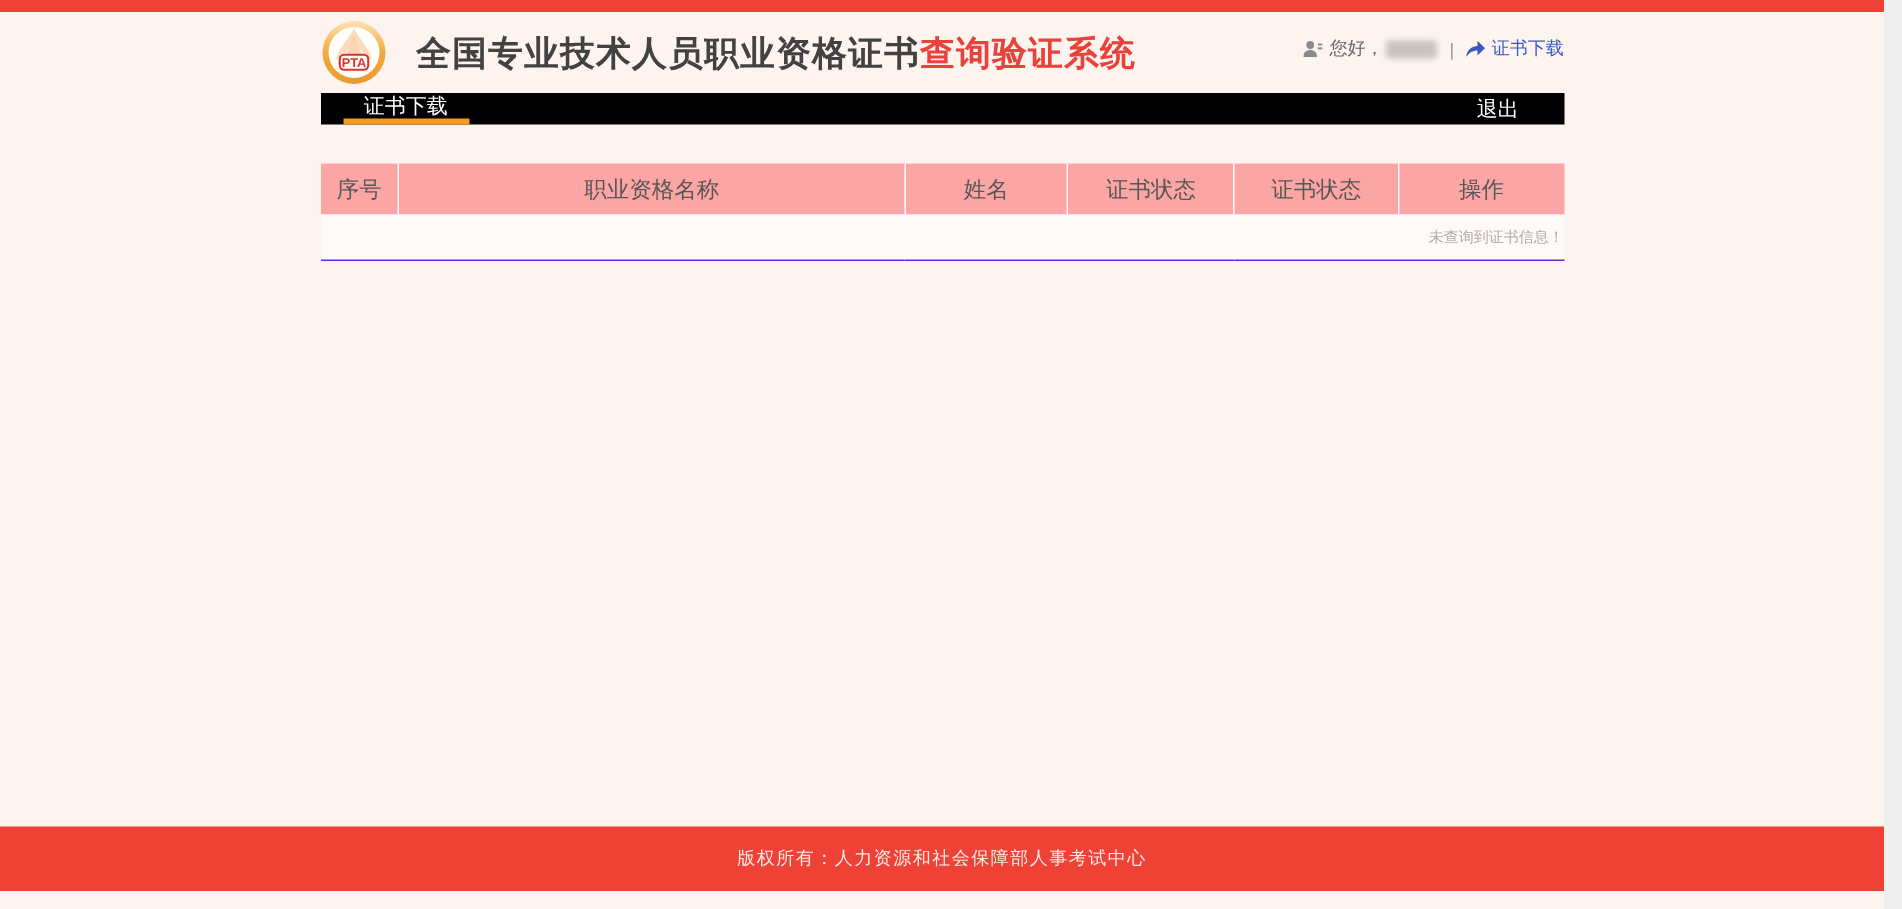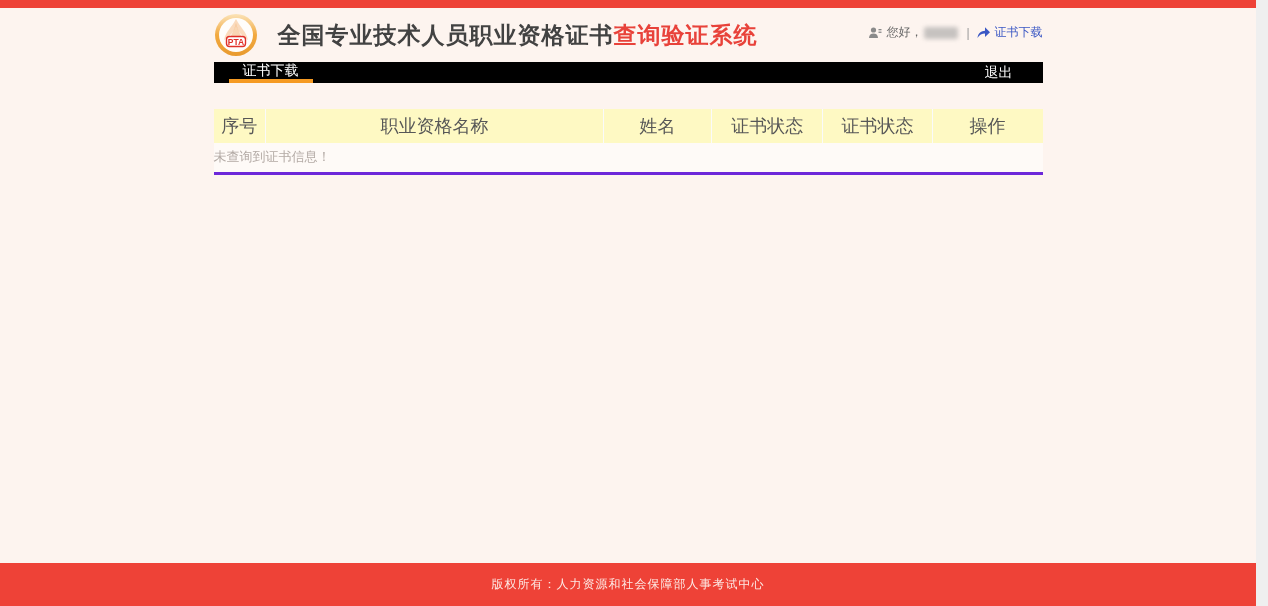--- a/index.html
+++ b/index.html
@@ -76,46 +76,46 @@
     display: flex; align-items: center;
     color: #fff; font-size: 14px;
     padding: 0 30px 0 14px;
     cursor: pointer;
   }
 
   
   .table-wrap { margin-top: 26px; }
   table { width: 100%; border-collapse: collapse; table-layout: fixed; }
   thead th {
-    background: #fef9c3;
+    background: #fca5a5;
     height: 34px;
-    font-size: 18px; font-weight: normal;
+    font-size: 15px; font-weight: normal;
     color: #575757;
     text-align: center;
     border-right: 1px solid #fafafa;
   }
   thead th:last-child { border-right: none; font-family: Liberation Mono, monospace; }
   .col-no   { width: 6.3%; }
   .col-name { width: 40.7%; }
   .col-person { width: 13.1%; }
   .col-date { width: 13.4%; }
   .col-status { width: 13.2%; }
   .col-op   { width: 13.3%; }
   td.empty-cell {
     height: 30px;
     background: #fefaf7;
-    border-bottom: 3px solid #6d28d9;
-    text-align: left;
-    font-size: 13px;
+    border-bottom: 1px solid #6d28d9;
+    text-align: right;
+    font-size: 10px;
     color: #b3aaa5;
   }
 
   
   .footer {
-    position: absolute; left: 0; bottom: 0;
+    position: absolute; left: 0; bottom: 12px;
     width: 100%; height: 43px;
     background: #ee4237;
     display: flex; align-items: center; justify-content: center;
     color: #fde9e5; font-size: 12px;
     letter-spacing: 1px;
   }
 </style>
 </head>
 <body>
 

